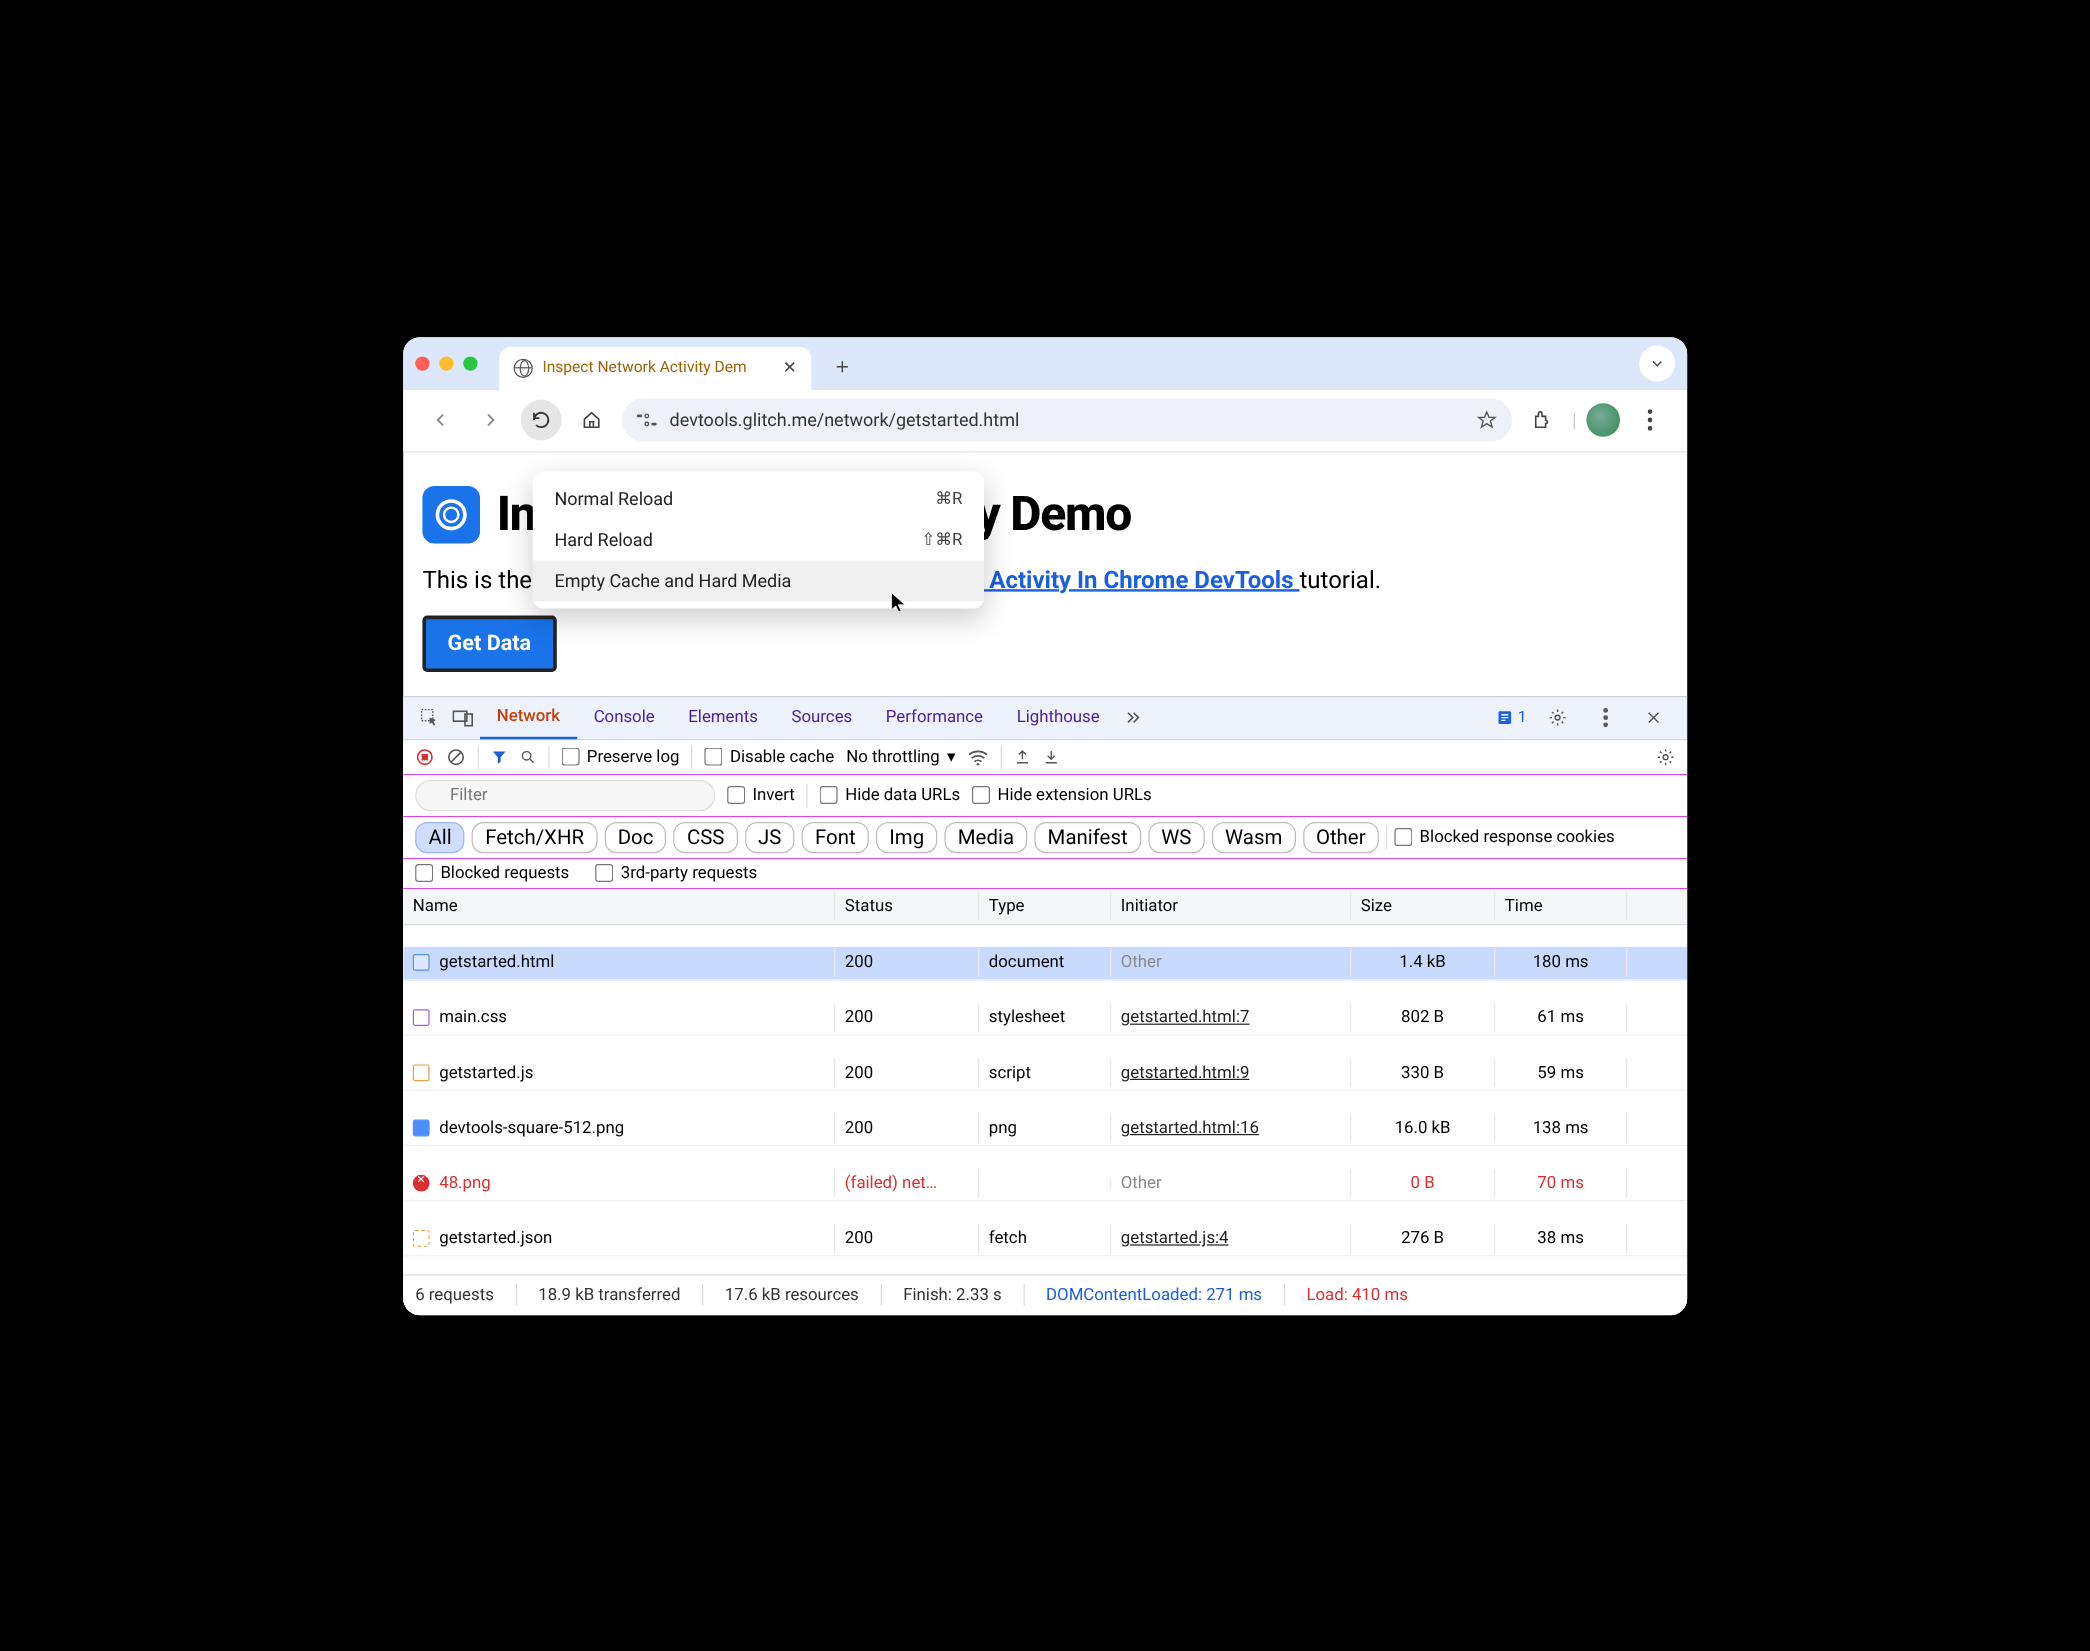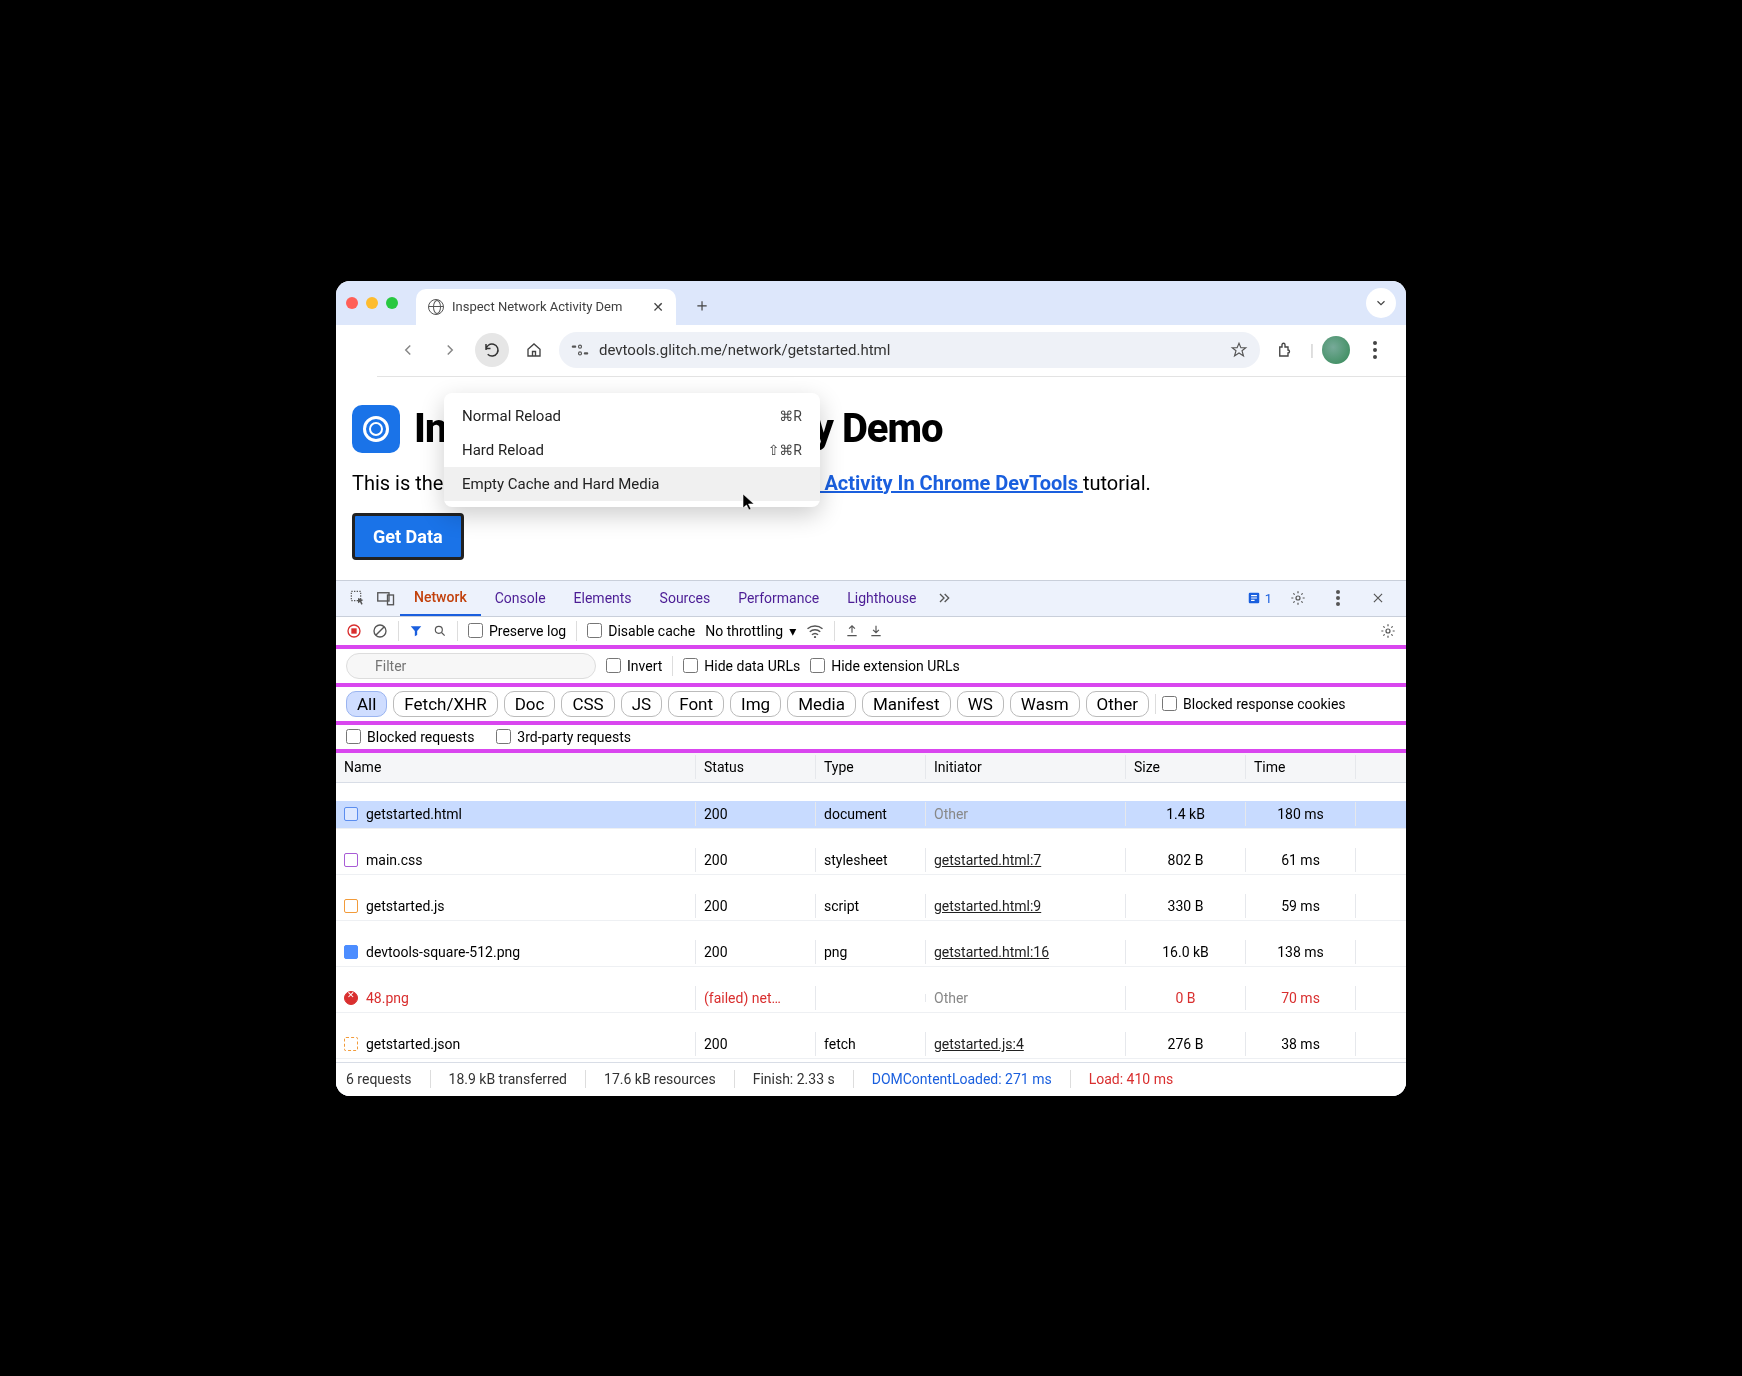--- a/index.html
+++ b/index.html
@@ -9,26 +9,26 @@
   .tabstrip { background: #dde7fb; height: 44px; display: flex; align-items: center; padding: 0 10px; gap: 8px; position: relative; }
   .traffic { display: flex; gap: 8px; margin-right: 10px; }
   .traffic span { width: 12px; height: 12px; border-radius: 50%; display: block; }
   .traffic .r { background: #ff5f57; }
   .traffic .y { background: #febc2e; }
   .traffic .g { background: #28c840; }
   .tab { background: #fff; border-radius: 10px 10px 0 0; height: 36px; display: flex; align-items: center; padding: 0 12px; gap: 8px; margin-top: 8px; min-width: 260px; }
   .globe-icon { width: 16px; height: 16px; border: 1.5px solid #555; border-radius: 50%; position: relative; }
   .globe-icon::before { content: ""; position: absolute; top: 0; bottom: 0; left: 50%; width: 6px; margin-left: -3px; border: 1.5px solid #555; border-radius: 50%; }
   .globe-icon::after { content: ""; position: absolute; left: 0; right: 0; top: 50%; height: 1.5px; background: #555; margin-top: -.75px; }
-  .tab-title { font-size: 13px; color: #404040; white-space: nowrap; overflow: hidden; text-overflow: ellipsis; flex: 1; }
+  .tab-title { font-size: 13px; color: #a16207; white-space: nowrap; overflow: hidden; text-overflow: ellipsis; flex: 1; }
   .tab-close { font-size: 14px; color: #444; cursor: pointer; }
   .newtab { width: 28px; height: 28px; border-radius: 50%; display: flex; align-items: center; justify-content: center; font-size: 18px; color: #444; cursor: pointer; margin-left: 4px; margin-top: 4px;}
   .tabs-dropdown { margin-left: auto; width: 30px; height: 30px; background: #fff; border-radius: 15px; display: flex; align-items: center; justify-content: center; cursor: pointer; }
   
-  .toolbar { background: #fff; height: 52px; display: flex; align-items: center; padding: 0 14px; gap: 8px; border-bottom: 1px solid #e3e3e3; margin-left: 41px; }
+  .toolbar { background: #fff; height: 52px; display: flex; align-items: center; padding: 0 14px; gap: 8px; border-bottom: 1px solid #e3e3e3; }
   .tbtn { width: 34px; height: 34px; border-radius: 50%; display: flex; align-items: center; justify-content: center; cursor: pointer; color: #444; }
   .tbtn.hl { background: #e6e6e6; }
   .omnibox { flex: 1; background: #eef1f7; border-radius: 20px; height: 36px; display: flex; align-items: center; padding: 0 12px; gap: 10px; }
   .omnibox-url { font-size: 15px; color: #333; flex: 1; }
   .star { color: #555; cursor: pointer; }
   .ext-icon, .avatar, .kebab { cursor: pointer; }
   .avatar { width: 28px; height: 28px; border-radius: 50%; background: radial-gradient(circle at 40% 40%, #7a9, #385); }
   
   .ctxmenu { position: absolute; top: 112px; left: 108px; width: 376px; background: #fff; border-radius: 8px; box-shadow: 0 8px 24px rgba(0,0,0,.2); padding: 6px 0; z-index: 100; }
   .ctxitem { display: flex; justify-content: space-between; align-items: center; padding: 8px 18px; font-size: 15px; color: #222; cursor: pointer; }
@@ -47,21 +47,21 @@
   .getdata { background: #1a73e8; color: #fff; border: 3px solid #222; font-weight: 700; font-size: 18px; padding: 10px 18px; border-radius: 4px; cursor: pointer; }
   
   .devtools { border-top: 1px solid #c9cfda; background: #edf2fc; display: flex; flex-direction: column; flex: 1; min-height: 0; }
   .dt-tabs { display: flex; align-items: center; height: 36px; padding: 0 8px; gap: 0; border-bottom: 1px solid #c9cfda; }
   .dt-tabs .icon { width: 28px; display: flex; justify-content: center; color: #555; cursor: pointer; }
   .dt-tab { padding: 0 14px; height: 36px; display: flex; align-items: center; font-size: 14px; color: #4c1d95; cursor: pointer; }
   .dt-tab.active { color: #c2410c; border-bottom: 2px solid #1a5fde; font-weight: 500; }
   .dt-right { margin-left: auto; display: flex; align-items: center; gap: 12px; padding-right: 6px;}
   .issue-badge { color: #1a5fde; display: flex; align-items: center; gap: 4px; font-size: 13px; }
   
-  .net-row { background: #fff; display: flex; align-items: center; padding: 4px 10px; gap: 10px; font-size: 14px; border-bottom: 4px solid #d946ef; flex-wrap: wrap; }
+  .net-row { background: #fff; display: flex; align-items: center; padding: 4px 10px; gap: 10px; font-size: 14px; border-bottom: 1px solid #d946ef; flex-wrap: wrap; }
   .net-row .rec { color: #d92f2f; }
   .net-row .funnel { color: #1a5fde; }
   .chk { display: flex; align-items: center; gap: 6px; cursor: pointer; }
   .chk input { width: 15px; height: 15px; }
   .throttle { display: flex; align-items: center; gap: 6px; cursor: pointer; }
   .divider { width: 1px; height: 20px; background: #ddd; }
   .filter-input { background: #f7f7f7; border: 1px solid #ddd; border-radius: 14px; padding: 2px 28px 2px 28px; font-size: 14px; color: #666; width: 250px; height: 26px; position: relative; }
   .filter-wrap { position: relative; }
   .filter-wrap .ficon { position: absolute; left: 8px; top: 4px; color: #888; }
   .pill { border: 1px solid #bbb; border-radius: 10px; padding: 2px 10px; font-size: 17px; cursor: pointer; background: #fff; }

